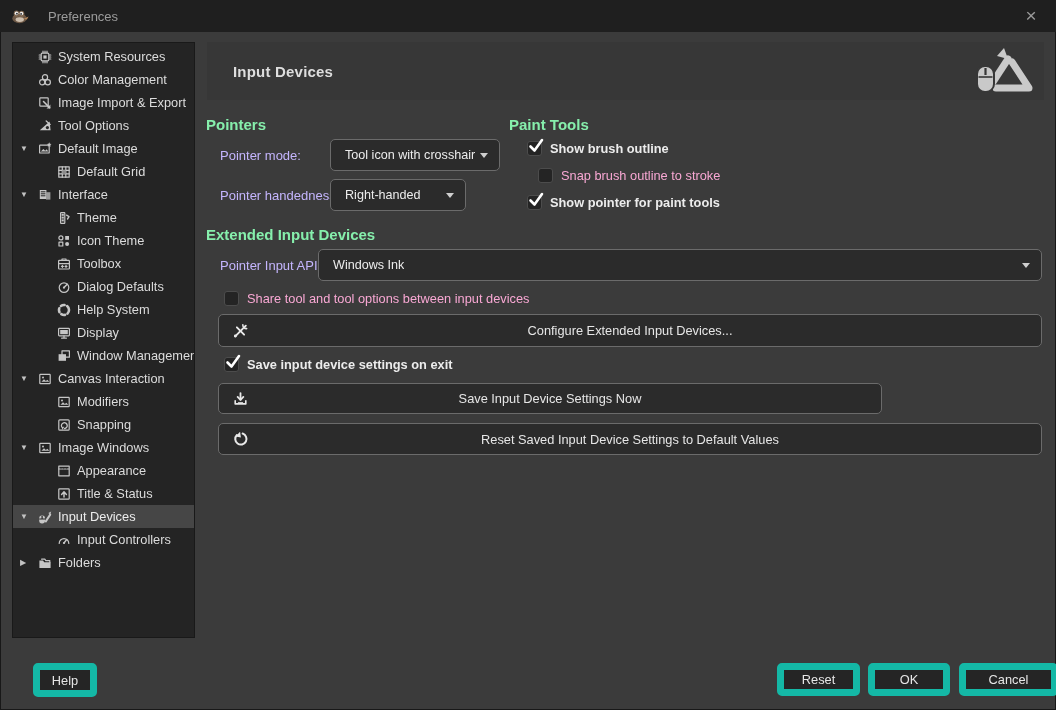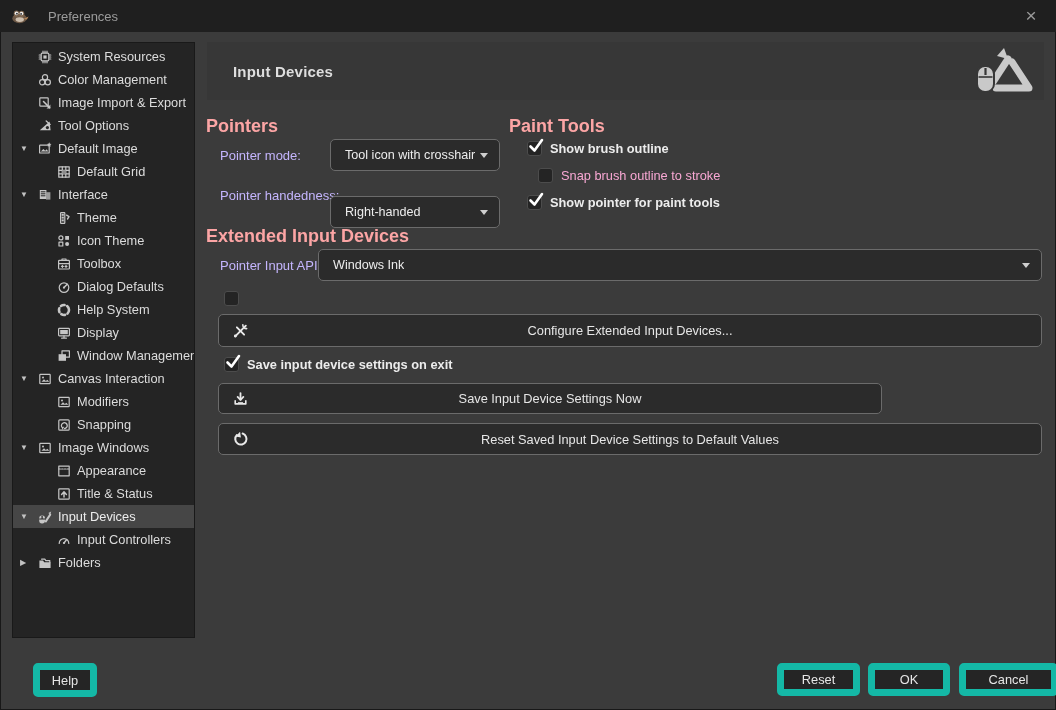--- a/index.html
+++ b/index.html
@@ -24,21 +24,21 @@
   .expander{width:17px;flex:0 0 17px;font-size:8px;color:#c2c2c2;display:flex;align-items:center;}
   .tree-icon{width:16px;height:16px;flex:0 0 16px;margin-right:5px;color:#c6c6c6;display:flex;
     align-items:center;justify-content:center;}
   .tree-icon svg{display:block;}
   
   .header-band{position:absolute;left:207px;top:42px;width:837px;height:58px;background:#373737;}
   .page-title{position:absolute;left:26px;top:0;height:58px;display:flex;align-items:center;
     color:#dedede;font-size:15px;font-weight:700;letter-spacing:.2px;}
   .header-icon{position:absolute;right:6px;top:4px;width:64px;height:50px;color:#c9c9c9;}
   
-  .section-title{position:absolute;color:#fca5a5;font-size:18px;font-weight:700;}
+  .section-title{position:absolute;color:#86efac;font-size:15px;font-weight:700;}
   .field-label{position:absolute;color:#c4b5fd;font-size:13px;}
   .combo{position:absolute;background:#2b2b2b;border:1px solid #6b6b6b;border-radius:5px;
     box-sizing:border-box;display:flex;align-items:center;padding:0 11px 0 14px;color:#ededed;
     font-size:12.6px;white-space:nowrap;}
   .combo-arrow{margin-left:auto;width:0;height:0;border-left:4.5px solid transparent;
     border-right:4.5px solid transparent;border-top:5.5px solid #cfcfcf;flex:0 0 auto;}
   .combo-text{overflow:hidden;}
   .pushbtn{position:absolute;background:#2b2b2b;border:1px solid #6b6b6b;border-radius:5px;
     box-sizing:border-box;display:flex;align-items:center;justify-content:center;color:#e6e6e6;
     font-size:12.8px;}
@@ -348,21 +348,21 @@
     </span>
   </div>
 
   <span class="section-title" style="left:206px;top:116px;">Pointers</span>
   <span class="field-label" style="left:220px;top:148px;">Pointer mode:</span>
   <div class="combo" style="left:330px;top:139px;width:170px;height:32px;">
     <span class="combo-text">Tool icon with crosshair</span>
     <span class="combo-arrow"></span>
   </div>
   <span class="field-label" style="left:220px;top:188px;">Pointer handedness:</span>
-  <div class="combo" style="left:330px;top:196px;width:170px;height:32px;">
+  <div class="combo" style="left:330px;top:179px;width:136px;height:32px;">
     <span class="combo-text">Right-handed</span>
     <span class="combo-arrow"></span>
   </div>
 
   <span class="section-title" style="left:509px;top:116px;">Paint Tools</span>
   <div class="cbrow" style="left:527px;top:140px;" data-checked="true">
     <span class="cbbox">
         <svg class="check" viewBox="0 0 18 18">
           <path d="M3.5 9.5 L7.5 13.5 L15 3" stroke="#fff" stroke-width="2.6" fill="none" stroke-linecap="round" stroke-linejoin="round"></path>
         </svg>
@@ -384,20 +384,21 @@
 
   <span class="section-title" style="left:206px;top:226px;">Extended Input Devices</span>
   <span class="field-label" style="left:220px;top:258px;">Pointer Input API:</span>
   <div class="combo" style="left:318px;top:249px;width:724px;height:32px;">
     <span class="combo-text">Windows Ink</span>
     <span class="combo-arrow"></span>
   </div>
 
   <div class="cbrow" style="left:224px;top:290px;" data-checked="false">
     <span class="cbbox"></span>
+    <span class="cblabel">Share tool and tool options between input devices</span>
   </div>
 
   <div class="pushbtn" style="left:218px;top:314px;width:824px;height:33px;">
     <span class="btn-icon">
       <svg viewBox="0 0 16 16" width="17" height="17" fill="none" stroke="currentColor" stroke-linecap="round">
         <path d="M3 13 L13 3" stroke-width="1.8"></path>
         <path d="M4.6 4.6 L11.4 11.4" stroke-width="1.8"></path>
         <path d="M13.8 5.8 A3.4 3.4 0 0 1 10.2 2.2" stroke-width="1.5"></path>
         <circle cx="3.2" cy="12.8" r="1.4" fill="currentColor" stroke="none"></circle>
       </svg>

